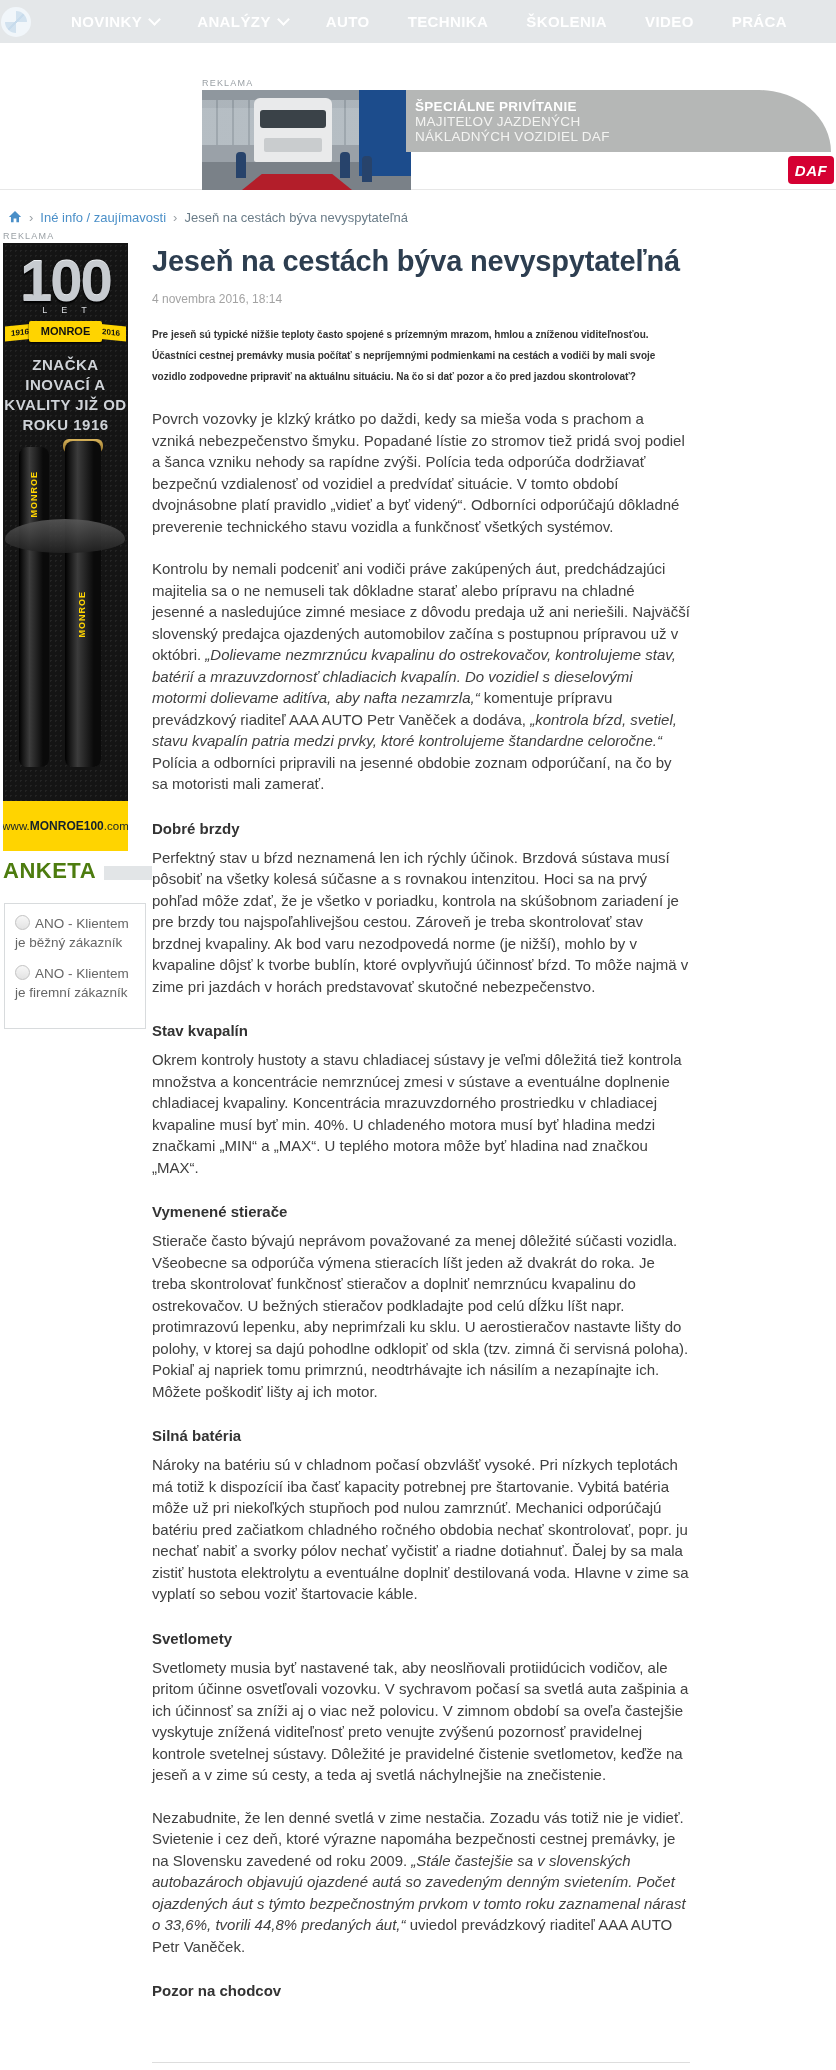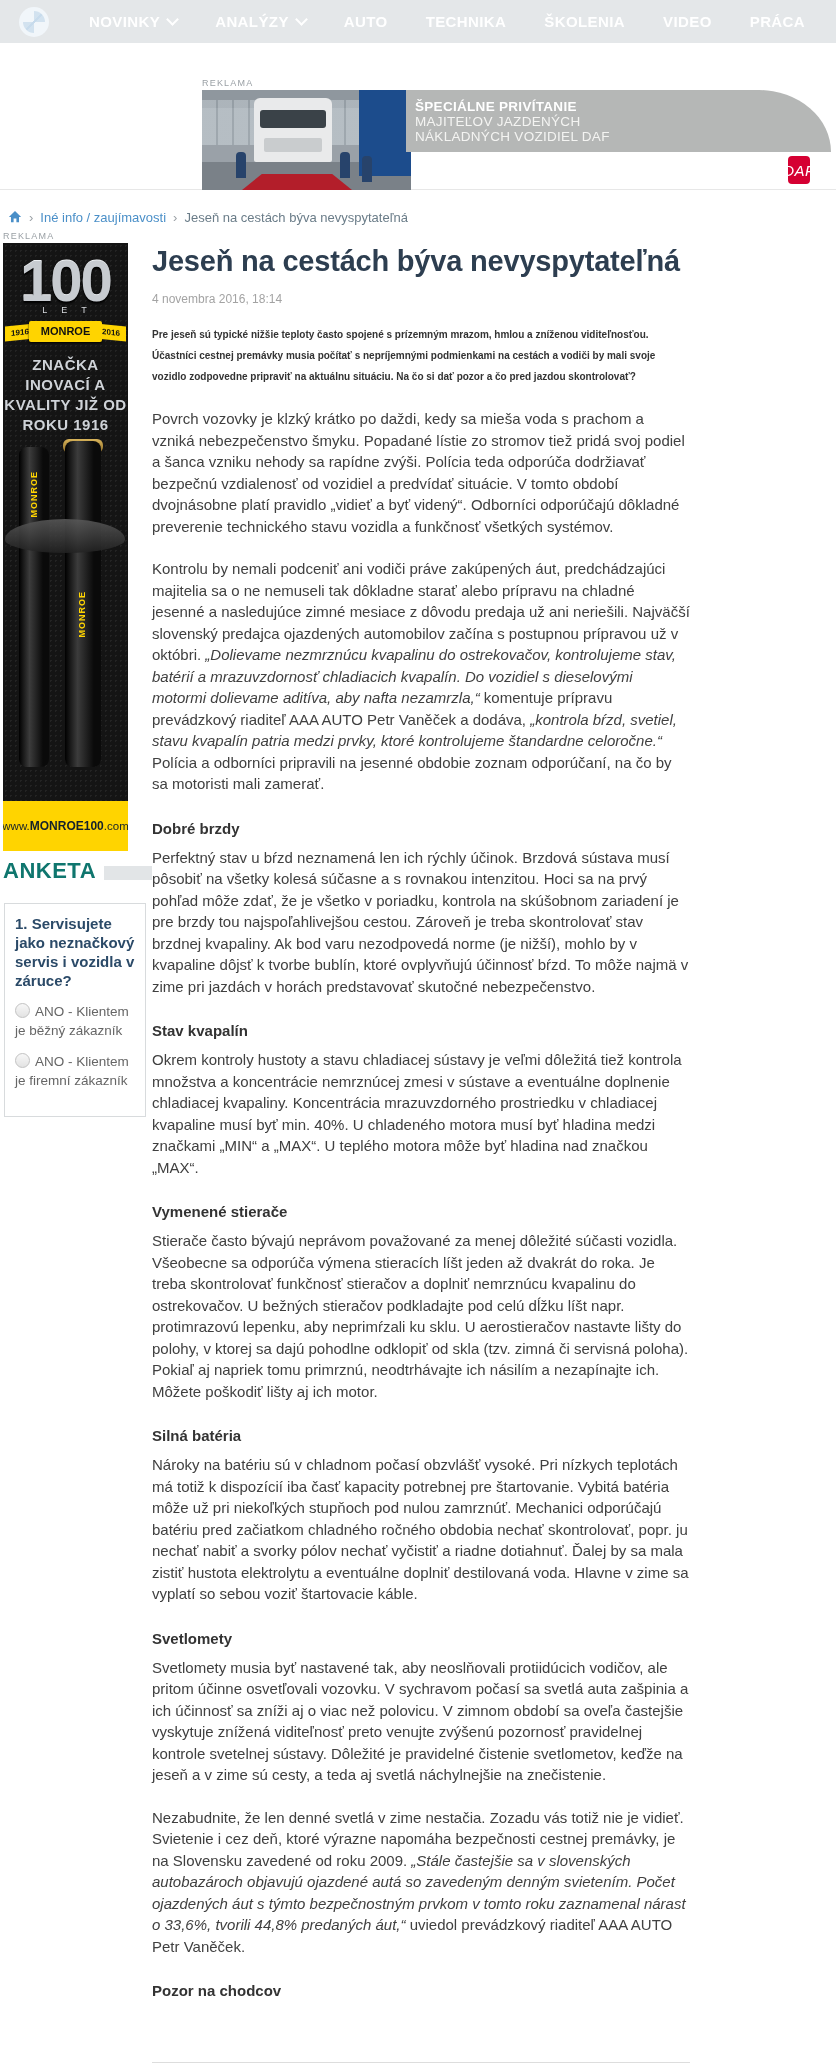--- a/index.html
+++ b/index.html
@@ -4,21 +4,21 @@
 <style>
   html,body{margin:0;padding:0;}
   body{
     width:836px;height:2070px;position:relative;background:#ffffff;
     font-family:"Liberation Sans", sans-serif;overflow:hidden;
     -webkit-font-smoothing:antialiased;
   }
   
   .topnav{
     position:absolute;left:0;top:0;width:836px;height:43px;
-    background:#e4e7e9;display:flex;align-items:center;padding-left:19px;box-sizing:border-box;
+    background:#e4e7e9;display:flex;align-items:center;padding-left:1px;box-sizing:border-box;
   }
   .logo-circle{
     width:30px;height:30px;border-radius:50%;background:#f1f6fa;
     margin-right:21px;position:relative;flex:0 0 auto;overflow:hidden;
   }
   .logo-glyph{position:absolute;inset:4px;border-radius:50%;
     background:
       linear-gradient(135deg, transparent 46%, #c3d9ea 46%, #c3d9ea 54%, transparent 54%),
       conic-gradient(#cfe0ee 0 25%, transparent 0 50%, #cfe0ee 0 75%, transparent 0);
     opacity:.9;}
@@ -41,23 +41,23 @@
   .bp-windshield{position:absolute;left:6px;top:12px;width:66px;height:18px;background:#3a4248;border-radius:3px;}
   .bp-grille{position:absolute;left:10px;top:40px;width:58px;height:14px;background:#c9ccce;border-radius:2px;}
   .bp-cab{position:absolute;right:0;top:0;width:52px;height:86px;background:#1c4c8c;}
   .bp-person{position:absolute;width:10px;height:26px;background:#27436b;border-radius:4px 4px 0 0;bottom:12px;}
   .bp-carpet{position:absolute;left:40px;bottom:0;width:110px;height:16px;background:#b31e2a;
     clip-path:polygon(18% 0,82% 0,100% 100%,0 100%);}
   .banner-gray{position:absolute;left:204px;top:0;width:425px;height:62px;background:#b5b7b6;
     border-top-right-radius:72px 62px;box-sizing:border-box;padding:9px 0 0 9px;}
   .banner-gray .l1{color:#ffffff;font-weight:bold;font-size:13.5px;line-height:15px;letter-spacing:.3px;}
   .banner-gray .l2{color:#f4f4f2;font-size:13.5px;line-height:15px;letter-spacing:.3px;}
-  .daf-logo{position:absolute;left:586px;top:66px;width:22px;height:28px;background:#d50032;
+  .daf-logo{position:absolute;left:586px;top:66px;width:46px;height:28px;background:#d50032;
     border-radius:4px;display:flex;align-items:center;justify-content:center;
-    color:#fff;font-weight:normal;font-style:italic;font-size:15px;letter-spacing:.5px;}
+    color:#fff;font-weight:bold;font-style:italic;font-size:15px;letter-spacing:.5px;}
   
   .breadcrumb{position:absolute;left:8px;top:210px;font-size:13px;color:#8a9199;
     display:flex;align-items:center;white-space:nowrap;}
   .crumb-sep{margin:0 7px;color:#9aa0a5;}
   .crumb-link{color:#4a8fc8;cursor:pointer;text-decoration:none;}
   .crumb-current{color:#6a7c88;}
   .home-ico{width:14px;height:14px;display:inline-block;margin-top:-2px;}
   
   .monroe{position:absolute;left:3px;top:243px;width:125px;height:608px;background:#141414;
     overflow:hidden;cursor:pointer;
@@ -85,21 +85,21 @@
     background:linear-gradient(#5a5a5a,#222);border-radius:50%/60% 60% 40% 40%;opacity:.85;}
   .vlabel{position:absolute;color:#ffd400;font-weight:bold;font-size:9px;letter-spacing:1px;
     writing-mode:vertical-rl;transform:rotate(180deg);}
   .vl1{left:26px;top:30px;}
   .vl2{left:74px;top:150px;}
   .mfooter{position:absolute;left:0;bottom:0;width:100%;height:50px;background:#ffd400;
     display:flex;align-items:center;justify-content:center;
     color:#14212b;font-size:11.5px;}
   .mfooter b{font-size:12px;}
   .anketa-title{position:absolute;left:3px;top:858px;display:flex;align-items:center;}
-  .anketa-title .txt{font-size:22px;font-weight:bold;color:#0f766e;letter-spacing:.5px;}
+  .anketa-title .txt{font-size:22px;font-weight:bold;color:#4d7c0f;letter-spacing:.5px;}
   .anketa-bar{width:48px;height:14px;background:#e2e5e7;margin-left:8px;margin-top:4px;}
   .poll-box{position:absolute;left:4px;top:903px;width:142px;box-sizing:border-box;
     border:1px solid #d8dbdd;padding:10px 8px 14px 10px;}
   .poll-q{color:#2b4a68;font-size:15px;line-height:19px;font-weight:bold;margin-bottom:12px;}
   .poll-opt{color:#666;font-size:13.5px;line-height:19px;margin-bottom:12px;cursor:pointer;}
   .radio{display:inline-block;width:13px;height:13px;border-radius:50%;
     border:1px solid #c2c2c2;background:linear-gradient(#f7f7f7,#e3e3e3);
     vertical-align:-2px;margin-right:5px;}
   
   .article{position:absolute;left:152px;top:244px;width:538px;}
@@ -202,21 +202,20 @@
       <span>.com</span>
     </div>
 </div>
 
 <div class="anketa-title">
   <span class="txt">ANKETA</span>
   <span class="anketa-bar"></span>
 </div>
 
 <div class="poll-box">
-  <div class="poll-q">1. Servisujete jako neznačkový servis i vozidla v záruce?</div>
   <div class="poll-opt">
     <span class="radio"></span><span>ANO - Klientem je běžný zákazník</span>
   </div>
   <div class="poll-opt">
     <span class="radio"></span><span>ANO - Klientem je firemní zákazník</span>
   </div>
 </div>
 
 <div class="article">
   <h1 class="a-title">Jeseň na cestách býva nevyspytateľná</h1>

